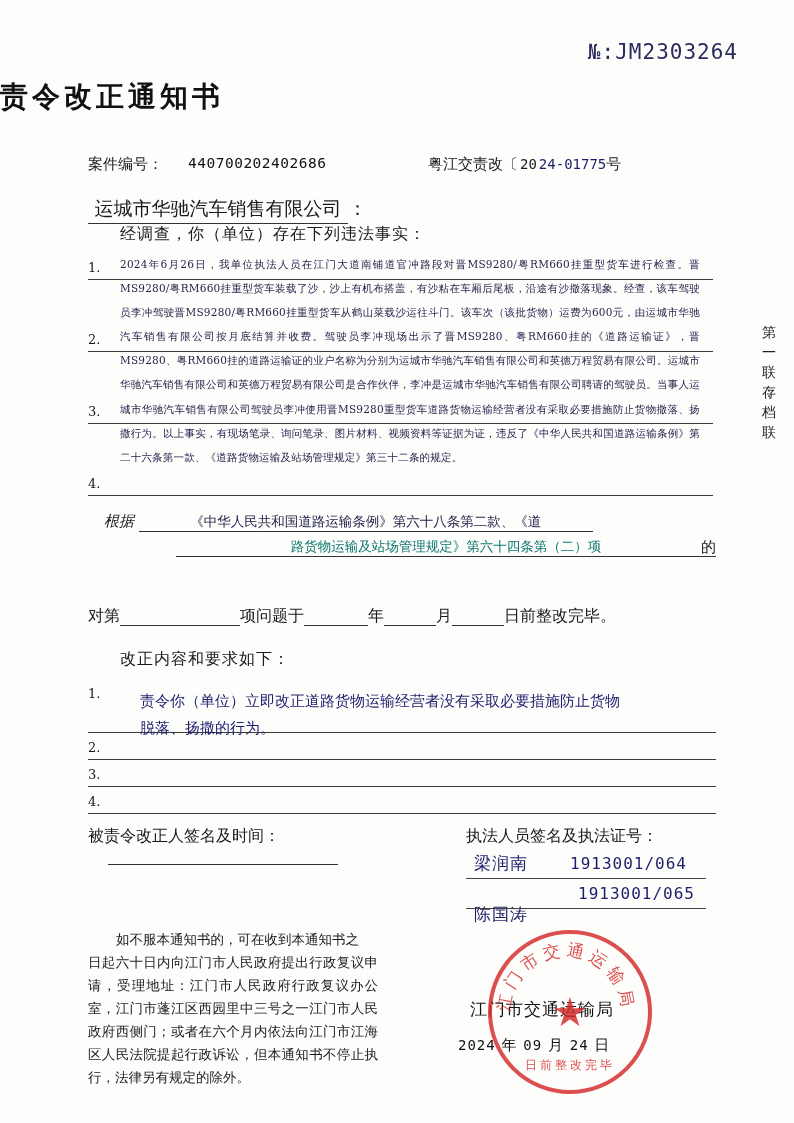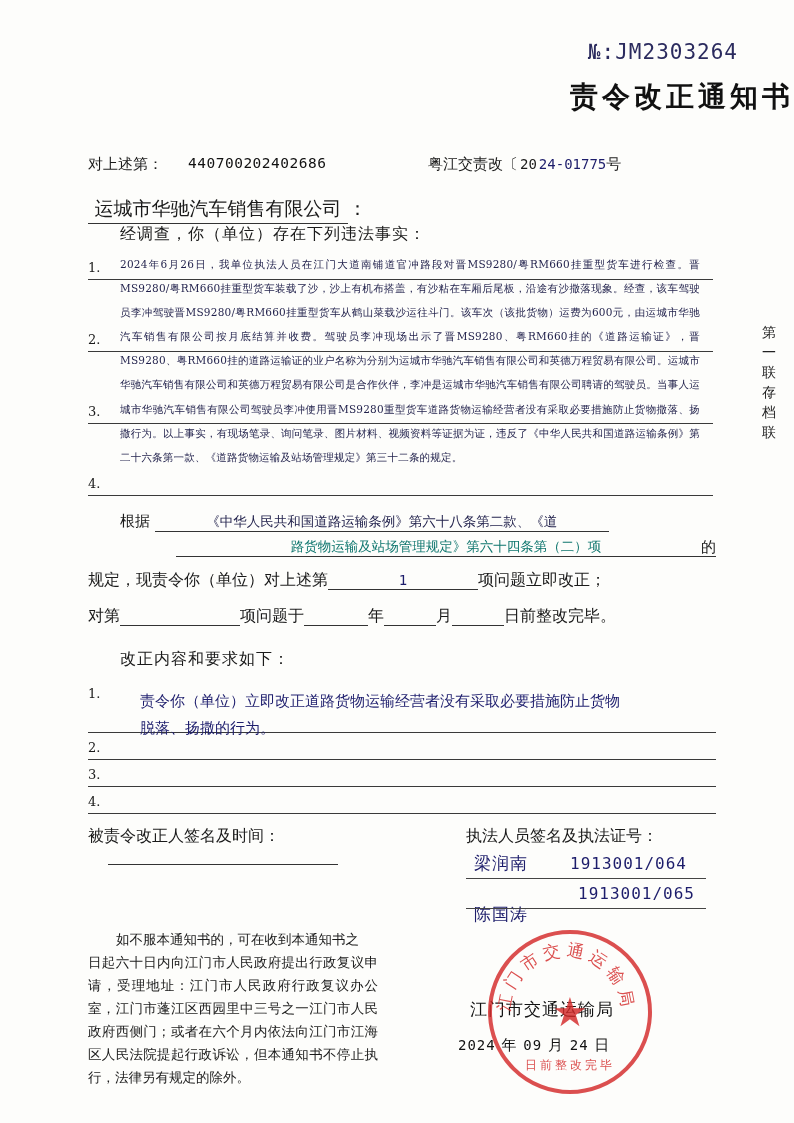--- a/index.html
+++ b/index.html
@@ -29,21 +29,21 @@
     letter-spacing: 1px;
     color: #2b2b5e;
   }
 
   
   .title {
     position: absolute;
     top: 78px;
     left: 0;
     width: 794px;
-    text-align: right;
+    text-align: left;
     font-family: "DejaVu Serif", serif;
     font-weight: bold;
     font-size: 28px;
     letter-spacing: 4px;
     color: #111;
   }
 
   
   .row-case {
     position: absolute;
@@ -149,21 +149,21 @@
 
   
   .basis {
     position: absolute;
     top: 512px;
     left: 88px;
     width: 628px;
     font-family: "DejaVu Serif", serif;
     font-size: 15px;
   }
-  .basis .kw { margin-left: 32px; }
+  .basis .kw { margin-left: 16px; font-style: italic; }
   .basis-fill {
     display: inline-block;
     border-bottom: 1px solid #333;
     text-align: center;
     font-size: 13.5px;
     color: #1f1f4a;
     padding: 0 2px;
   }
   .basis-row2 {
     position: absolute;
@@ -401,21 +401,21 @@
 
 <div class="page">
 
   <div class="serial">
     <span>№:</span><span>JM2303264</span>
   </div>
 
   <div class="title">责令改正通知书</div>
 
   <div class="row-case">
-    <span class="lbl">对上述第：</span>
+    <span class="lbl">案件编号：</span>
     <span class="case-no">440700202402686</span>
     <span class="doc-no-block">
       <span>粤江交责改〔</span><span class="doc-year">20</span><span class="hand-num">24</span><span class="hand-num">-01775</span><span>号</span>
     </span>
   </div>
 
   <div class="unit-line">
     <span class="unit-name">运城市华驰汽车销售有限公司</span><span class="unit-colon">：</span>
   </div>
 
@@ -454,23 +454,20 @@
     <span>联</span>
   </div>
 
   <div class="basis">
     <span class="kw">根据</span>
     <span class="basis-fill" style="width:450px">《中华人民共和国道路运输条例》第六十八条第二款、《道</span>
     <span class="basis-row2">路货物运输及站场管理规定》第六十四条第（二）项</span>
     <span class="basis-de">的</span>
   </div>
 
-  <div class="order1">
-    <span>规定，现责令你（单位）对上述第</span><span class="ul-mid" style="width:150px"><span class="hand-one">1</span></span><span>项问题立即改正；</span>
-  </div>
 
   <div class="order2">
     <span>对第</span><span class="ul-mid" style="width:120px">&nbsp;</span><span>项问题于</span><span class="ul-mid" style="width:64px">&nbsp;</span><span>年</span><span class="ul-mid" style="width:52px">&nbsp;</span><span>月</span><span class="ul-mid" style="width:52px">&nbsp;</span><span>日前整改完毕。</span>
   </div>
 
   <div class="corr-head">改正内容和要求如下：</div>
 
   <div class="corr-list">
     <div class="corr-line" style="height:54px">
       <span class="corr-num">1.</span>

